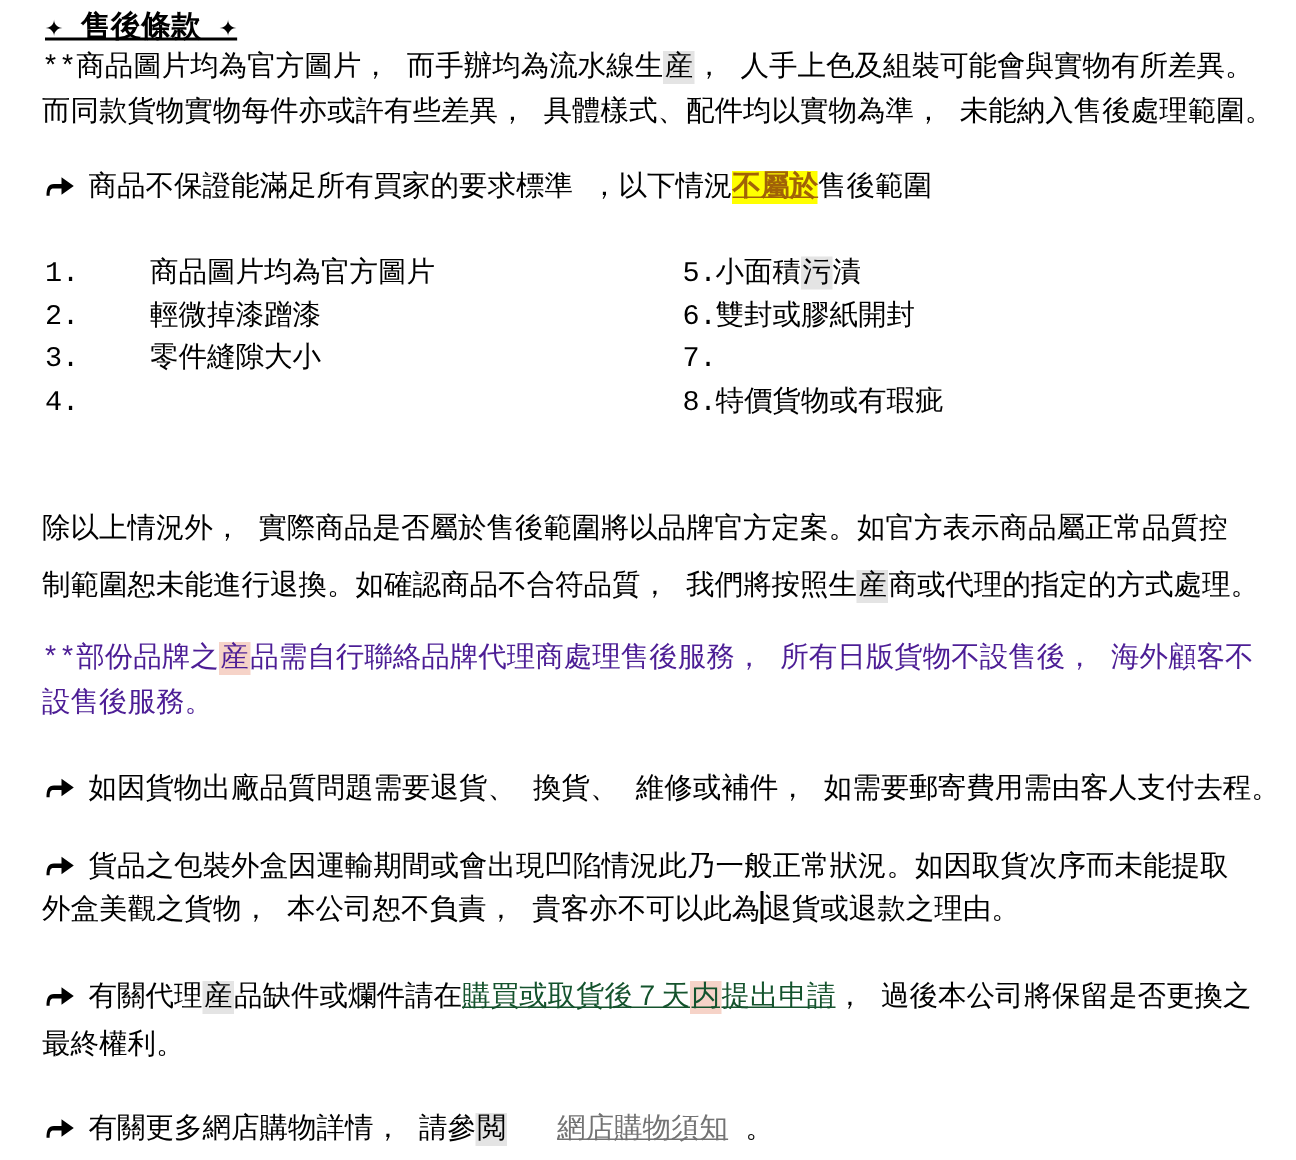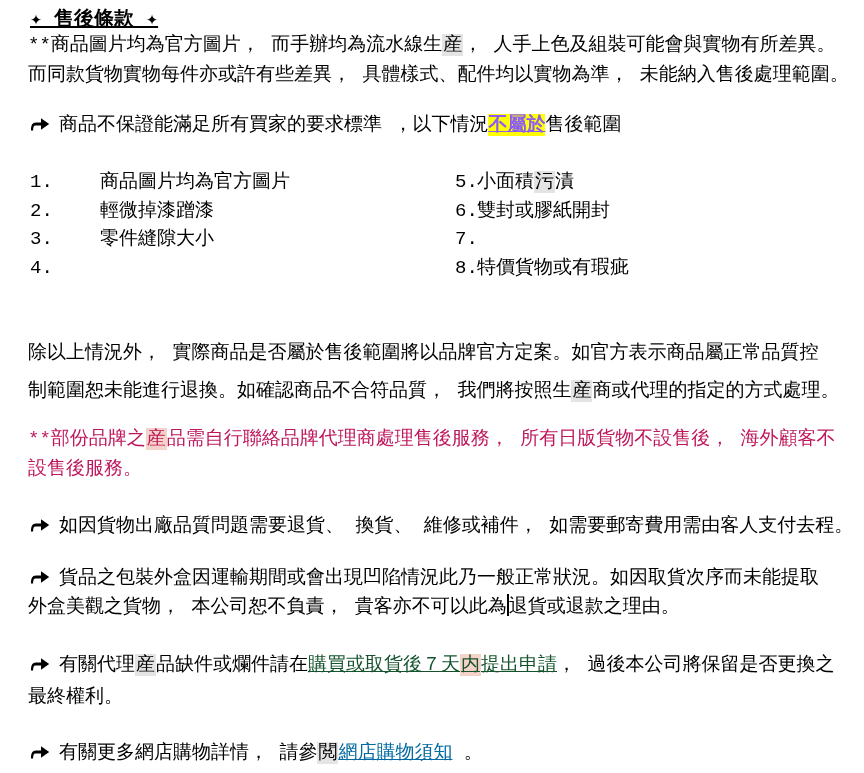--- a/index.html
+++ b/index.html
@@ -4,24 +4,24 @@
 <style>
   html,body{margin:0;padding:0;background:#ffffff;}
   .page{position:relative;width:864px;height:773px;background:#ffffff;
         font-family:Liberation Mono, monospace;
         font-size:19px;color:#000;overflow:hidden;}
   .block{position:absolute;line-height:30px;white-space:pre;}
   .title{font-weight:bold;font-size:20px;text-decoration:underline;}
   .fb{background:#e4e4e4;padding:0 1px;}
   .fb:empty{display:none;}
   .fb.redfb{background:#f6d3c8;}
-  .red{color:#be185d;}
-  .hl{color:#8b5cf6;background:#ffff00;text-decoration:underline;font-weight:bold;}
+  .red{color:#4c1d95;}
+  .hl{color:#a16207;background:#ffff00;text-decoration:underline;font-weight:bold;}
   .redlink{color:#14532d;text-decoration:underline;}
-  .bluelink{color:#0369a1;text-decoration:underline;cursor:pointer;}
+  .bluelink{color:#737373;text-decoration:underline;cursor:pointer;padding-left:33px;}
   .arrow{display:inline-block;margin-right:9px;vertical-align:-1px;}
   .arrow svg{display:inline-block;}
   .listrow{display:flex;width:806px;line-height:28px;}
   .lcell{display:flex;width:425px;}
   .lnum{display:inline-block;width:70px;}
   .rcell{display:flex;flex:1;}
   .rnum{display:inline-block;width:22px;}
   .caret{display:inline-block;width:0;border-left:2px solid #000;height:22px;vertical-align:-4px;}
 </style>
 </head>

